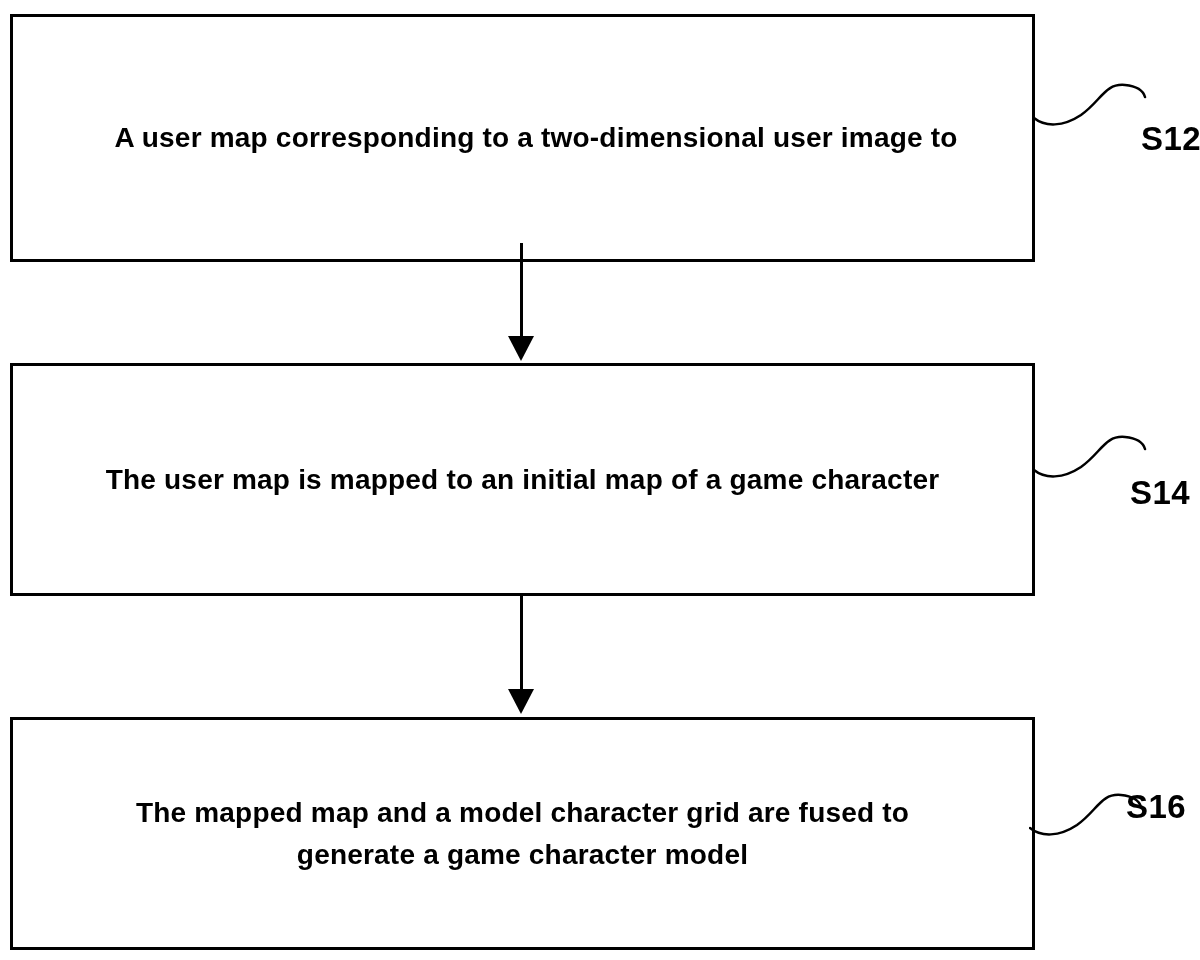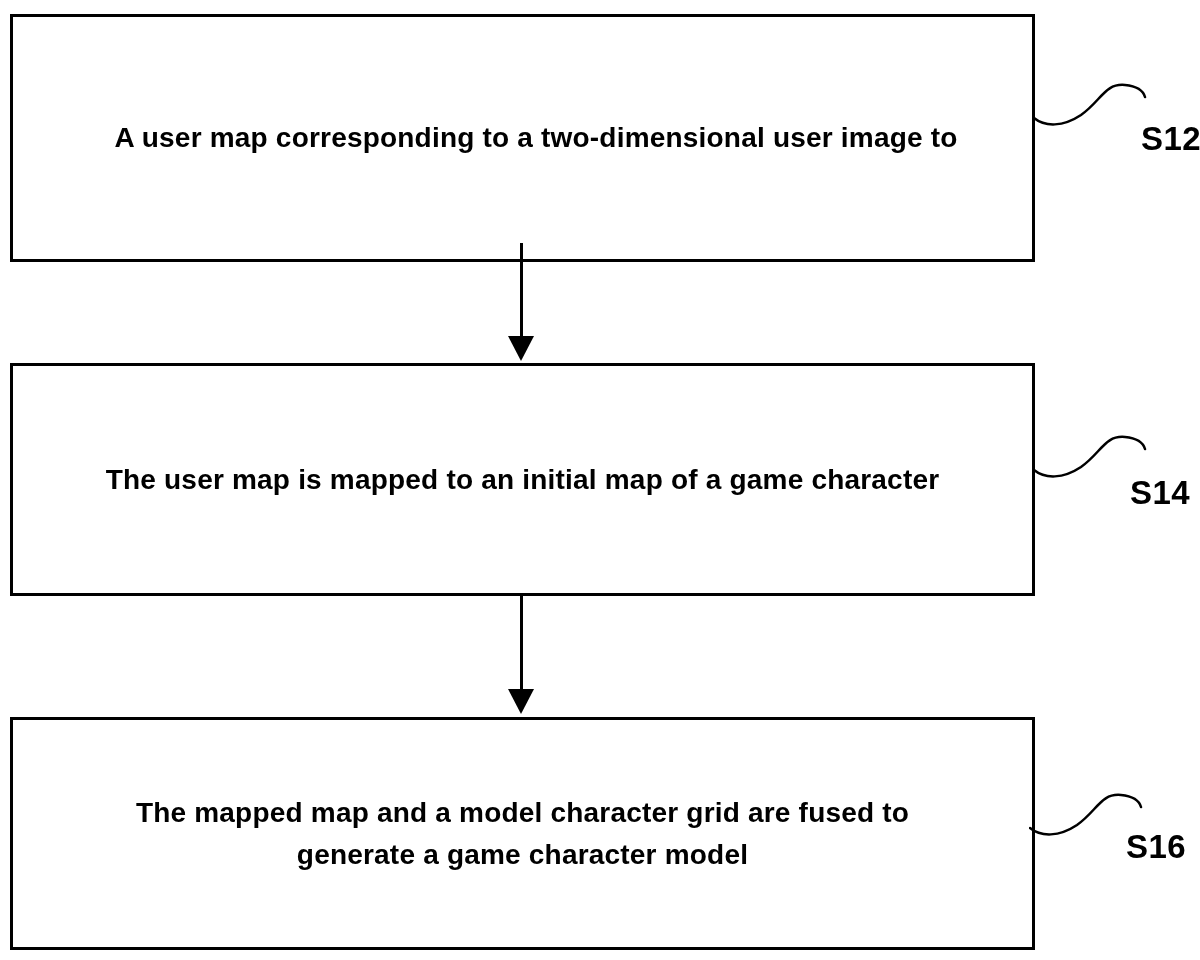--- a/index.html
+++ b/index.html
@@ -69,21 +69,21 @@
   .squiggle svg { display: block; }
 
   .step-label {
     position: absolute;
     font-size: 33px;
     font-weight: bold;
     letter-spacing: 0.5px;
   }
   .label-1 { left: 1128px; top: 120px; margin-left: 13px; }
   .label-2 { left: 1130px; top: 474px; }
-  .label-3 { left: 1126px; top: 828px; }
+  .label-3 { left: 1126px; top: 788px; }
 </style>
 </head>
 <body>
 
 <div class="figure">
 
   <div class="process-box box-1">
     <span>A user map corresponding to a two-dimensional user image to</span>
   </div>
 

